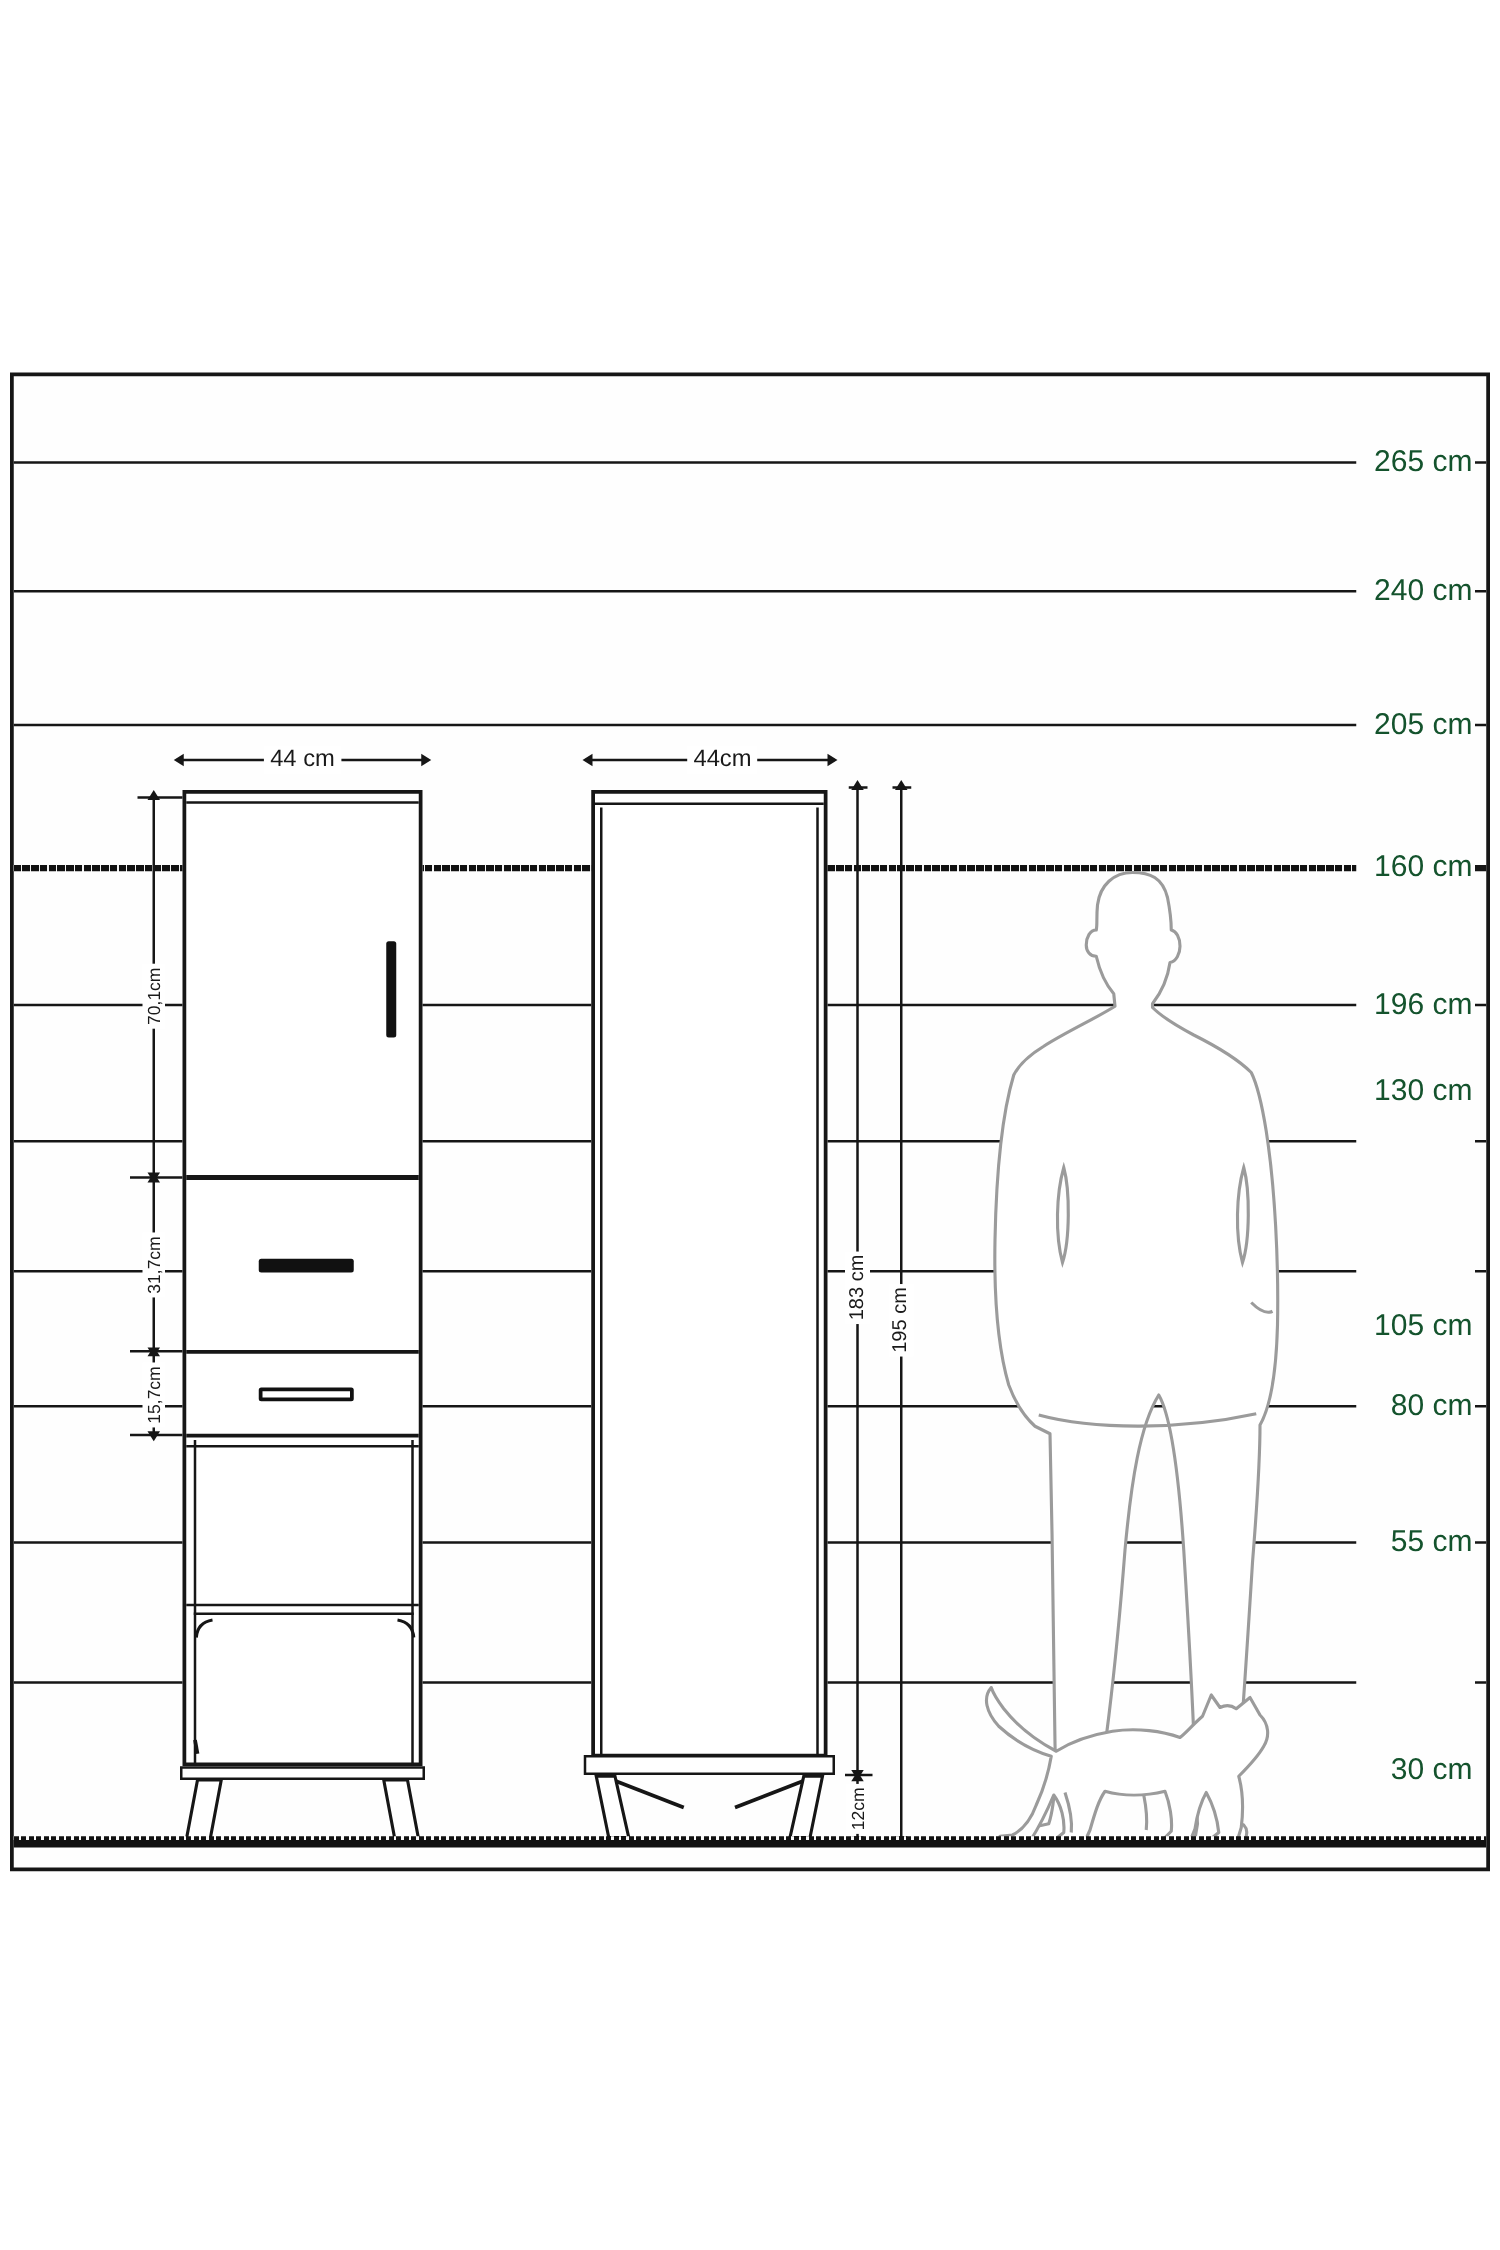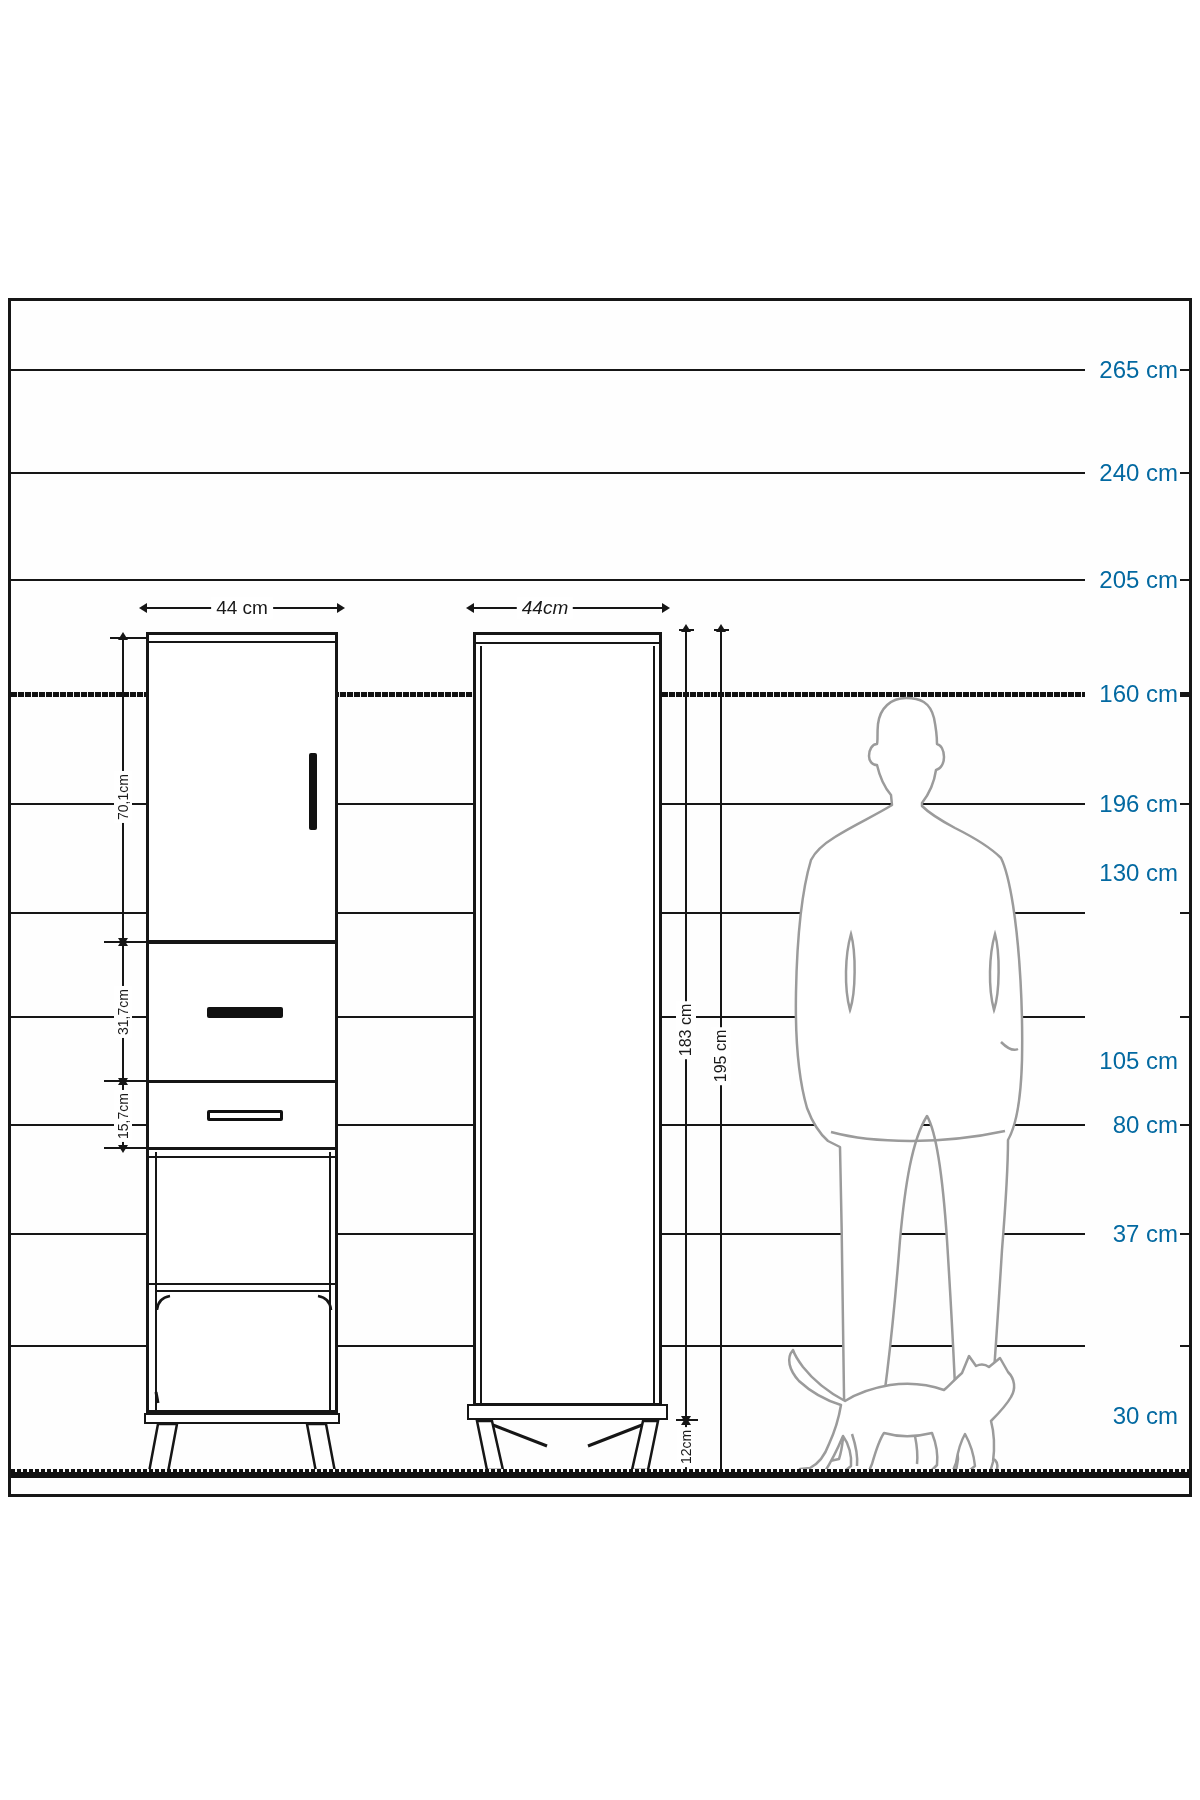--- a/index.html
+++ b/index.html
@@ -8,21 +8,21 @@
 
   .box{position:absolute;left:8px;top:298px;width:1184px;height:1199px;
        border:3px solid #161616;box-sizing:border-box;background:#fefefe;z-index:0;}
 
   
   .sline{position:absolute;left:11px;width:1074px;height:2px;background:#161616;z-index:1;}
   .sline.thick{height:5px;background:repeating-linear-gradient(90deg,#111 0 6px,#f4f4f4 6px 7px);}
   .sstub{position:absolute;left:1180px;width:9px;height:2px;background:#161616;z-index:1;}
   .sstub.thick{height:5px;}
   .slabel{position:absolute;left:1086px;width:92px;text-align:right;font-size:24px;
-          line-height:26px;color:#0369a1;z-index:1;white-space:nowrap;}
+          line-height:26px;color:#14532d;z-index:1;white-space:nowrap;}
 
   
   .cab{position:absolute;border:3px solid #161616;background:#fff;box-sizing:border-box;z-index:2;}
   .cline{position:absolute;background:#161616;z-index:2;}
   .board{position:absolute;border:2px solid #161616;background:#fff;box-sizing:border-box;z-index:2;}
   .handle-fill{position:absolute;background:#111;border-radius:2px;z-index:2;}
   .handle-outline{position:absolute;border:3px solid #111;background:#fff;box-sizing:border-box;border-radius:2px;z-index:2;}
 
   
   #figures{position:absolute;left:0;top:0;z-index:3;pointer-events:none;}
@@ -77,21 +77,21 @@
       <div class="sstub" style="top: 912px;"></div>
       <div class="slabel" style="top: 860px;">130 cm</div>
       <div class="sline" style="top: 1016px;"></div>
       <div class="sstub" style="top: 1016px;"></div>
       <div class="slabel" style="top: 1004px; margin-top: 44px;">105 cm</div>
       <div class="sline" style="top: 1124px;"></div>
       <div class="sstub" style="top: 1124px;"></div>
       <div class="slabel" style="top: 1112px;">80 cm</div>
       <div class="sline" style="top: 1233px;"></div>
       <div class="sstub" style="top: 1233px;"></div>
-      <div class="slabel" style="top: 1221px;">37 cm</div>
+      <div class="slabel" style="top: 1221px;">55 cm</div>
       <div class="sline" style="top: 1345px;"></div>
       <div class="sstub" style="top: 1345px;"></div>
       <div class="slabel" style="top: 1403px;">30 cm</div>
     </div>
 
   <div>
     <div class="cab" style="left:146px;top:632px;width:192px;height:781px;"></div>
     <div class="cline" style="left:149px;top:641px;width:186px;height:2px;"></div>
     <div class="cline" style="left:149px;top:940px;width:186px;height:4px;"></div>
     <div class="handle-fill" style="left:309px;top:753px;width:8px;height:77px;"></div>
@@ -169,21 +169,21 @@
          C 930 1385, 910 1382, 890 1385 C 872 1388, 856 1394, 845 1401
          C 830 1393, 814 1381, 803 1367 C 797 1359, 794 1353, 793 1350 Z"></path>
     <path d="M 852 1434 C 856 1446, 858 1456, 857 1466" fill="none" stroke="#9b9b9b" stroke-width="2.5"></path>
     <path d="M 915 1436 C 917 1446, 918 1455, 917 1464" fill="none" stroke="#9b9b9b" stroke-width="2.5"></path>
   </svg>
 
   <div class="hdim" style="left:146px;top:607px;width:192px;"></div>
   <div class="dlabel" style="left:242px;top:608px;">44 cm</div>
 
   <div class="hdim" style="left:473px;top:607px;width:190px;"></div>
-  <div class="dlabel" style="left:545px;top:608px;font-style:italic;">44cm</div>
+  <div class="dlabel" style="left:578px;top:608px;">44cm</div>
 
   <div class="tick" style="left:110px;top:637px;width:36px;"></div>
   <div class="vdim" style="left:122px;top:639px;height:300px;"></div>
   <div class="tick" style="left:104px;top:941px;width:42px;"></div>
   <div class="vdim" style="left:122px;top:945px;height:134px;"></div>
   <div class="tick" style="left:104px;top:1080px;width:42px;"></div>
   <div class="vdim" style="left:122px;top:1084px;height:62px;"></div>
   <div class="tick" style="left:104px;top:1147px;width:42px;"></div>
   <div class="rlabel" style="left:123px;top:797px;">70,1cm</div>
   <div class="rlabel" style="left:123px;top:1012px;">31,7cm</div>

